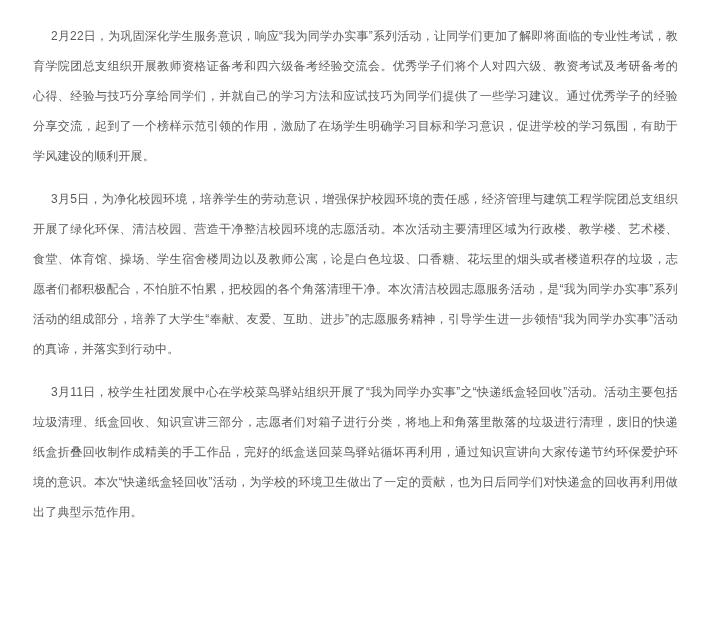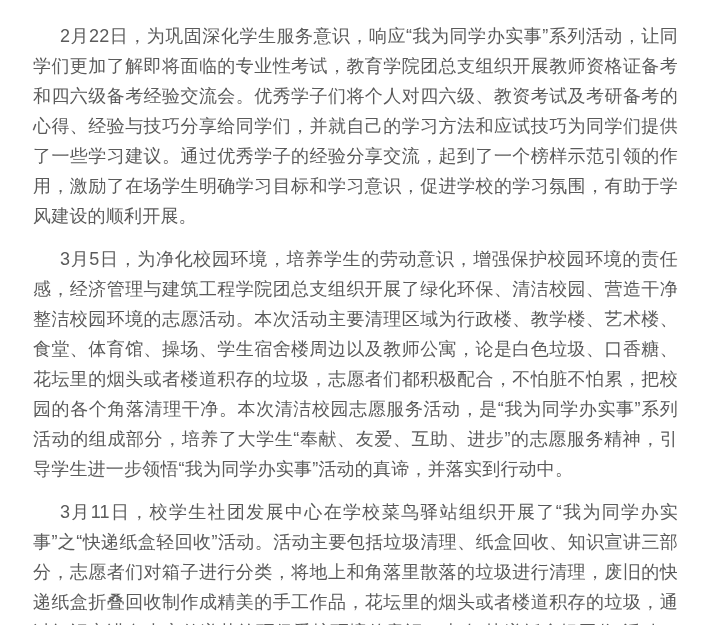--- a/index.html
+++ b/index.html
@@ -15,32 +15,32 @@
   }
   .page {
     box-sizing: border-box;
     width: 716px;
     height: 625px;
     padding: 21px 30px 0 33px;
     background: #ffffff;
   }
   .para {
     margin: 0 8px 13px 0;
-    font-size: 18px;
+    font-size: 12px;
     line-height: 30px;
     color: #5a5a5a;
     text-align: justify;
     text-indent: 1.5em;
     letter-spacing: 0.2px;
     word-break: break-all;
   }
   .para:last-child {
     margin-bottom: 0;
   }
 </style>
 </head>
 <body>
 
 <div class="page">
   <p class="para">2月22日，为巩固深化学生服务意识，响应“我为同学办实事”系列活动，让同学们更加了解即将面临的专业性考试，教育学院团总支组织开展教师资格证备考和四六级备考经验交流会。优秀学子们将个人对四六级、教资考试及考研备考的心得、经验与技巧分享给同学们，并就自己的学习方法和应试技巧为同学们提供了一些学习建议。通过优秀学子的经验分享交流，起到了一个榜样示范引领的作用，激励了在场学生明确学习目标和学习意识，促进学校的学习氛围，有助于学风建设的顺利开展。</p>
   <p class="para">3月5日，为净化校园环境，培养学生的劳动意识，增强保护校园环境的责任感，经济管理与建筑工程学院团总支组织开展了绿化环保、清洁校园、营造干净整洁校园环境的志愿活动。本次活动主要清理区域为行政楼、教学楼、艺术楼、食堂、体育馆、操场、学生宿舍楼周边以及教师公寓，论是白色垃圾、口香糖、花坛里的烟头或者楼道积存的垃圾，志愿者们都积极配合，不怕脏不怕累，把校园的各个角落清理干净。本次清洁校园志愿服务活动，是“我为同学办实事”系列活动的组成部分，培养了大学生“奉献、友爱、互助、进步”的志愿服务精神，引导学生进一步领悟“我为同学办实事”活动的真谛，并落实到行动中。</p>
-  <p class="para">3月11日，校学生社团发展中心在学校菜鸟驿站组织开展了“我为同学办实事”之“快递纸盒轻回收”活动。活动主要包括垃圾清理、纸盒回收、知识宣讲三部分，志愿者们对箱子进行分类，将地上和角落里散落的垃圾进行清理，废旧的快递纸盒折叠回收制作成精美的手工作品，花坛里的烟头或者楼道积存的垃圾，通过知识宣讲向大家传递节约环保爱护环境的意识。本次“快递纸盒轻回收”活动，为学校的环境卫生做出了一定的贡献，也为日后同学们对快递盒的回收再利用做出了典型示范作用。</p>
+  <p class="para">3月11日，校学生社团发展中心在学校菜鸟驿站组织开展了“我为同学办实事”之“快递纸盒轻回收”活动。活动主要包括垃圾清理、纸盒回收、知识宣讲三部分，志愿者们对箱子进行分类，将地上和角落里散落的垃圾进行清理，废旧的快递纸盒折叠回收制作成精美的手工作品，完好的纸盒送回菜鸟驿站循坏再利用，通过知识宣讲向大家传递节约环保爱护环境的意识。本次“快递纸盒轻回收”活动，为学校的环境卫生做出了一定的贡献，也为日后同学们对快递盒的回收再利用做出了典型示范作用。</p>
 </div>
 
 </body></html>

